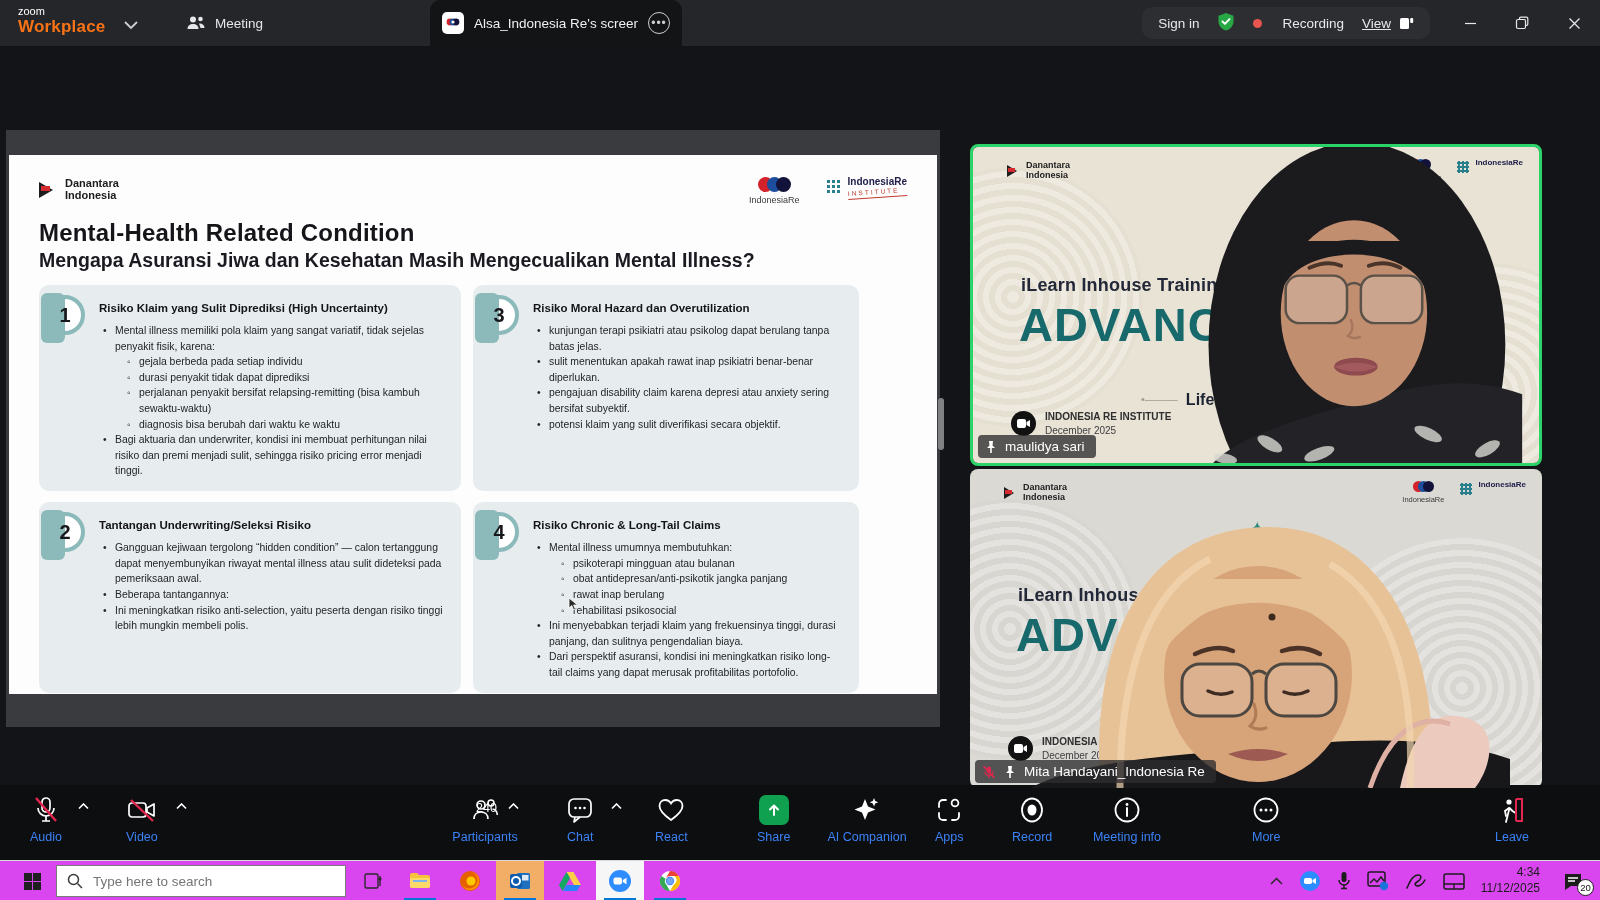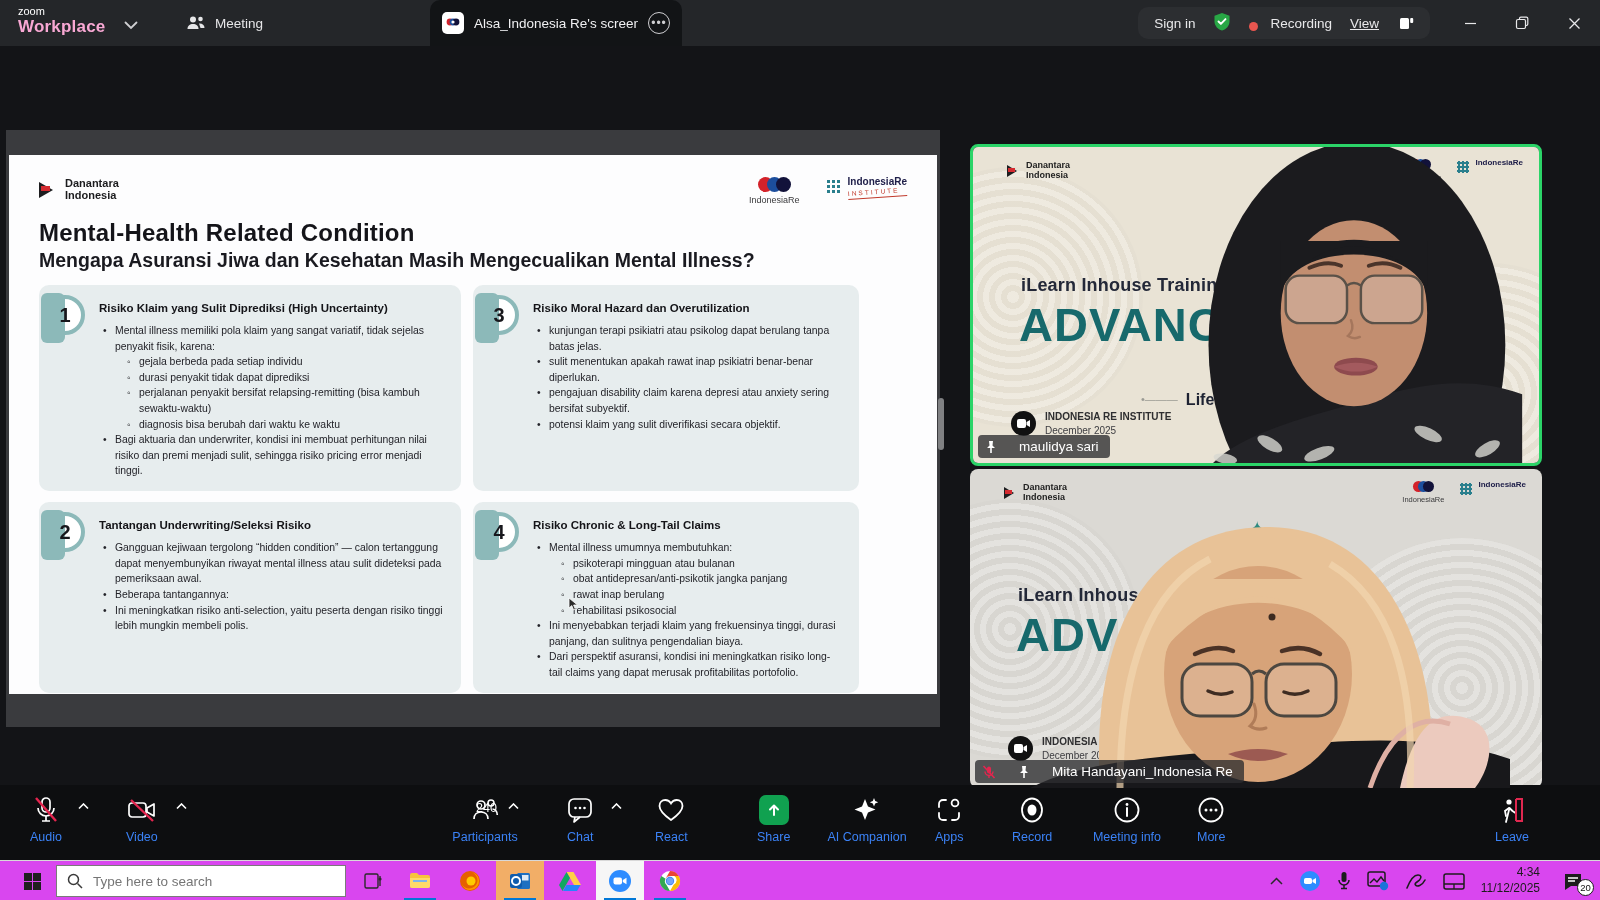--- a/index.html
+++ b/index.html
@@ -3,31 +3,31 @@
 <meta charset="utf-8">
 <style>
   * { margin:0; padding:0; box-sizing:border-box; }
   html,body { width:1600px; height:900px; background:#000; font-family:"Liberation Sans", sans-serif; }
   .screen { position:relative; width:1600px; height:900px; background:#141518; overflow:hidden; }
 
   
   .titlebar { position:absolute; top:0; left:0; right:0; height:46px; background:#242629; color:#e8e8ea; }
   .brand { position:absolute; left:18px; top:6px; line-height:1.05; }
   .brand .zsm { font-size:11px; color:#fff; display:block; }
-  .brand .zbig { font-size:17px; font-weight:bold; color:#f9a8d4; letter-spacing:.2px; }
+  .brand .zbig { font-size:17px; font-weight:bold; color:#f97316; letter-spacing:.2px; }
   .brand-chevron { position:absolute; left:124px; top:16px; }
   .tab-meeting { position:absolute; left:172px; top:0; height:46px; display:flex; align-items:center; gap:9px; font-size:13.5px; color:#e6e6e8; padding:0 14px; }
   .tab-screen { position:absolute; left:430px; top:0; width:252px; height:46px; background:#121416; border-radius:10px 10px 0 0; display:flex; align-items:center; gap:10px; padding:0 12px; font-size:13.5px; color:#f0f0f2; }
   .tab-screen .tabicon { width:22px; height:22px; background:#fff; border-radius:5px; display:flex; align-items:center; justify-content:center; flex:0 0 22px; }
   .tab-screen .tlabel { flex:1; white-space:nowrap; overflow:hidden; }
   .ellipsis-circle { width:22px; height:22px; border:1.4px solid #cfcfd2; border-radius:50%; color:#cfcfd2; font-size:12px; display:flex; align-items:center; justify-content:center; letter-spacing:1px; line-height:0; }
   .tb-right { position:absolute; right:170px; top:7px; height:32px; background:#2c2e31; border-radius:10px; display:flex; align-items:center; gap:18px; padding:0 16px; font-size:13.5px; }
-  .rec-wrap { display:flex; align-items:flex-end; gap:12px; }
+  .rec-wrap { display:flex; align-items:center; gap:20px; }
   .rec-dot { width:9px; height:9px; border-radius:50%; background:#e8564f; }
-  .view-wrap { display:flex; align-items:center; gap:20px;text-decoration:underline; }
+  .view-wrap { display:flex; align-items:center; gap:8px;text-decoration:underline; }
   .win-btns { position:absolute; right:0; top:0; height:46px; display:flex; }
   .win-btn { width:52px; height:46px; display:flex; align-items:center; justify-content:center; color:#e8e8ea; font-size:15px; }
 
   
   .stage { position:absolute; top:46px; left:0; width:1600px; height:739px; background:#131417; }
   .pres-window { position:absolute; left:6px; top:84px; width:934px; height:597px; background:#3a3b3e; }
   .slide { position:absolute; left:3px; top:25px; right:3px; bottom:33px; background:#fdfdfe; overflow:hidden; }
   .slide-inner { padding:22px 30px 0 30px; }
   .slide-head { display:flex; justify-content:space-between; align-items:flex-start; }
   .danantara { display:flex; align-items:center; gap:6px; }
@@ -89,21 +89,21 @@
   .bg-life { position:absolute; left:168px; top:244px; font-size:16px; font-weight:bold; color:#1d2232; }
   .bg-life::before { content:"•———"; color:#9a9a94; font-weight:normal; font-size:11px; margin-right:8px; vertical-align:2px; }
   .tile-2 .bg-training { top:116px; }
   .tile-2 .bg-big { top:138px; }
   .sparkle { position:absolute; left:278px; top:48px; color:#2d8a80; font-size:22px; z-index:1; }
   .inst-chip { position:absolute; left:38px; bottom:26px; display:flex; align-items:center; gap:9px; z-index:1; }
   .cam-chip { width:25px; height:25px; background:#111; border-radius:50%; display:flex; align-items:center; justify-content:center; }
   .inst-lines { font-size:10px; color:#2e2e30; font-weight:bold; line-height:1.35; }
   .inst-lines .d2 { font-weight:normal; color:#3c3c40; }
   .person { position:absolute; inset:0; z-index:3; }
-  .name-pill { position:absolute; left:5px; bottom:5px; background:rgba(45,45,48,.78); border-radius:4px; color:#fff; font-size:13.5px; padding:4px 11px 4px 7px; display:flex; align-items:center; gap:22px; z-index:6; }
+  .name-pill { position:absolute; left:5px; bottom:5px; background:rgba(45,45,48,.78); border-radius:4px; color:#fff; font-size:13.5px; padding:4px 11px 4px 7px; display:flex; align-items:center; gap:8px; z-index:6; }
 
   
   .ztoolbar { position:absolute; top:785px; left:0; width:1600px; height:75px; background:#0d0e10; }
   .zitem { position:absolute; display:flex; flex-direction:column; align-items:center; gap:5px; color:#fff; top:10px; }
   .zitem .icn { height:30px; display:flex; align-items:center; justify-content:center; }
   .zitem .lbl { font-size:12.5px; color:#3b82f6; white-space:nowrap; }
   .caret { position:absolute; top:8px; }
   .pcount { position:absolute; top:6px; left:34px; font-size:12.5px; color:#fff; }
   .share-btn { width:30px; height:30px; background:#10a150; border-radius:7px; display:flex; align-items:center; justify-content:center; }
 
@@ -570,21 +570,21 @@
       <span class="icn">
         <svg width="28" height="28" viewBox="0 0 28 28">
             <circle cx="14" cy="14" r="11.5" fill="none" stroke="#fff" stroke-width="1.8"></circle>
             <circle cx="14" cy="8.5" r="1.4" fill="#fff"></circle>
             <path d="M14 12v8" stroke="#fff" stroke-width="2" stroke-linecap="round"></path>
           </svg>
       </span>
       <span class="lbl">Meeting info</span>
     </div>
 
-    <div class="zitem" style="left:1197px;">
+    <div class="zitem" style="left:1252px;">
       <span class="icn">
         <svg width="28" height="28" viewBox="0 0 28 28">
             <circle cx="14" cy="14" r="11.5" fill="none" stroke="#fff" stroke-width="1.8"></circle>
             <circle cx="9" cy="14" r="1.5" fill="#fff"></circle>
             <circle cx="14" cy="14" r="1.5" fill="#fff"></circle>
             <circle cx="19" cy="14" r="1.5" fill="#fff"></circle>
           </svg>
       </span>
       <span class="lbl">More</span>
     </div>

